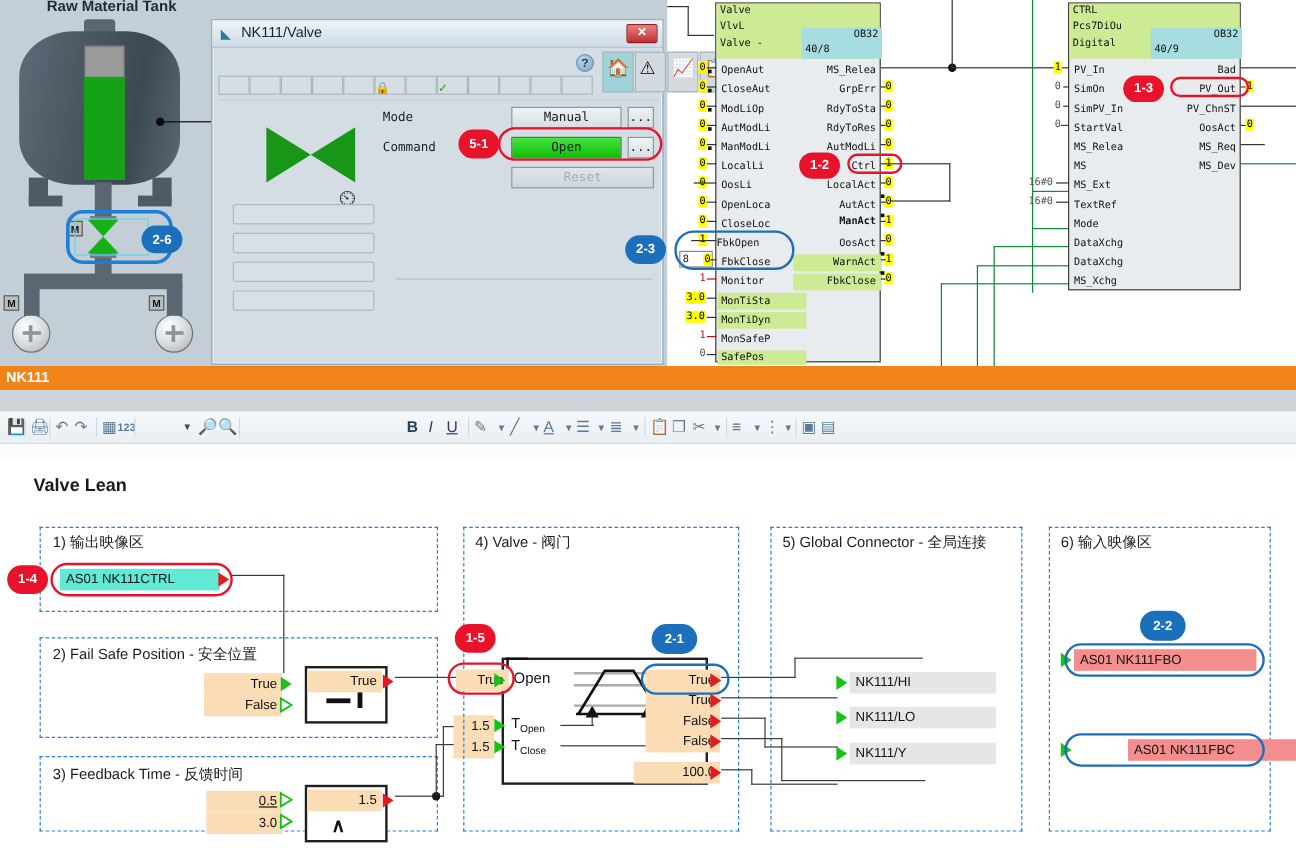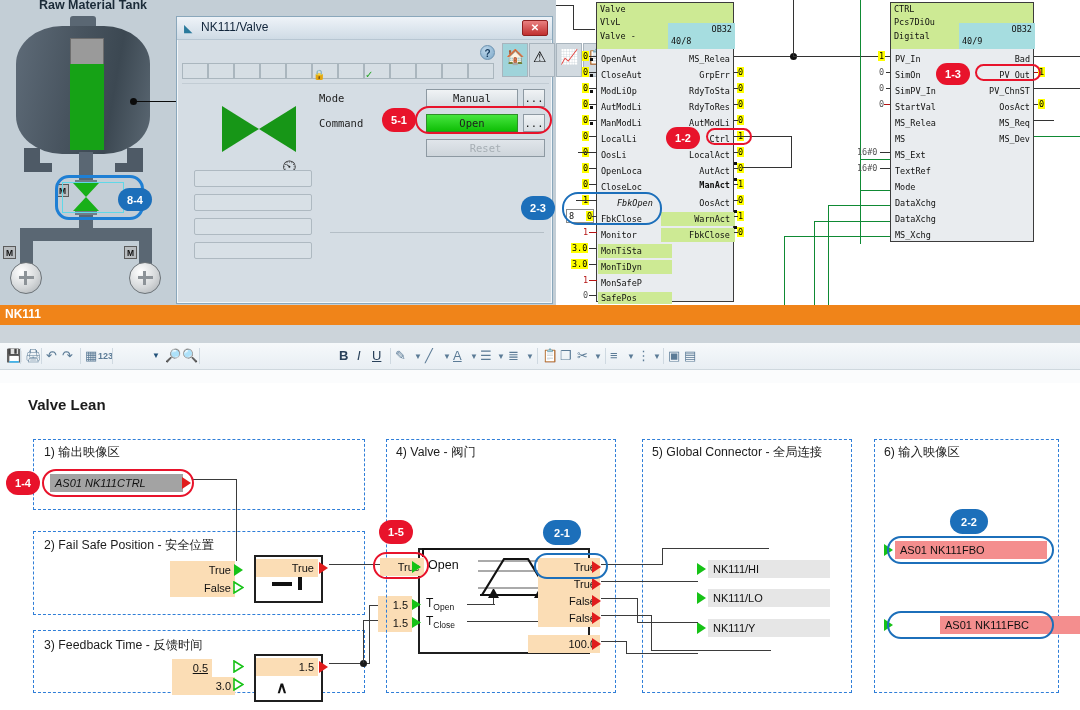--- a/index.html
+++ b/index.html
@@ -162,21 +162,21 @@
 
   
   #lower { position:absolute; left:0; top:383px; width:1080px; height:327px; background:#fff; }
   #lower-title { position:absolute; left:28px; top:13px; font-size:15px; font-weight:bold; color:#1b1b1b; }
 
   .zone { position:absolute; border:1.7px dashed #2f7ed8; }
   .zone-lbl { position:absolute; font-size:12.3px; color:#1d1d1d; line-height:15px; }
 
   .chip { position:absolute; height:18px; font-size:11px; color:#111; line-height:18px;
      padding-left:5px; white-space:nowrap; }
-  .chip.green { background:#a3a3a3;font-style:italic; }
+  .chip.green { background:#5eead4; }
   .chip.red { background:#f48e8e; }
   .chip.grey { background:#e6e6e6; }
   .chip.tan { background:#fbddb5; text-align:right; padding-right:4px; padding-left:0; }
 
   .arw-r { position:absolute; width:0;height:0;border-top:6px solid transparent;
       border-bottom:6px solid transparent;border-left:9px solid #e01c1c; }
   .arw-g { position:absolute; width:0;height:0;border-top:6px solid transparent;
       border-bottom:6px solid transparent;border-left:9px solid #16c216; }
   .wire { position:absolute; background:#3b3b3b; height:1.4px; }
   .wirev { position:absolute; background:#3b3b3b; width:1.4px; }
@@ -225,21 +225,21 @@
   <div class="pump" style="left:10px; top:262px;">
     <div class="pump-i"></div>
     <div class="pump-i2"></div>
   </div>
   <div class="m-tag" style="left:124px; top:246px;">M</div>
   <div class="pump" style="left:129px; top:262px;">
     <div class="pump-i"></div>
     <div class="pump-i2"></div>
   </div>
 
-  <div class="callout blue" style="left:118px; top:188px; width:34px; height:23px; border-radius:12px;">8-4</div>
+  <div class="callout blue" style="left:118px; top:188px; width:34px; height:23px; border-radius:12px;">2-6</div>
 </div>
 
 <div id="nk111-bar">
   <span>NK111</span>
 </div>
 
 <div id="dlg">
   <div id="dlg-title">
     <span id="dlg-icon">◣</span>
     <span id="dlg-title-text">NK111/Valve</span>
@@ -335,21 +335,21 @@
 
     <span class="pin" style="left:4px; top:51px;">OpenAut</span>
     <span class="pin" style="left:4px; top:67px;">CloseAut</span>
     <span class="pin" style="left:4px; top:83px;">ModLiOp</span>
     <span class="pin" style="left:4px; top:99px;">AutModLi</span>
     <span class="pin" style="left:4px; top:115px;">ManModLi</span>
     <span class="pin" style="left:4px; top:131px;">LocalLi</span>
     <span class="pin" style="left:4px; top:147px;">OosLi</span>
     <span class="pin" style="left:4px; top:163px;">OpenLoca</span>
     <span class="pin" style="left:4px; top:179px;">CloseLoc</span>
-    <span class="pin" style="left:20px; top:195px;font-style:italic;">FbkOpen</span>
+    <span class="pin" style="left:0; top:195px;">FbkOpen</span>
     <span class="pin" style="left:4px; top:211px;">FbkClose</span>
     <span class="pin" style="left:4px; top:227px;">Monitor</span>
     <div class="green-strip" style="left:1px; top:241px; width:74px; height:14px;"></div>
     <span class="pin" style="left:4px; top:243px;">MonTiSta</span>
     <div class="green-strip" style="left:1px; top:257px; width:74px; height:14px;"></div>
     <span class="pin" style="left:4px; top:259px;">MonTiDyn</span>
     <span class="pin" style="left:4px; top:275px;">MonSafeP</span>
     <div class="green-strip" style="left:1px; top:289px; width:74px; height:12px;"></div>
     <span class="pin" style="left:4px; top:290px;">SafePos</span>
 
@@ -594,21 +594,21 @@
   <div class="blk" style="left:254px; top:172px; width:69px; height:48px;"></div>
   <div class="chip tan" style="left:256px; top:176px; width:62px;">True</div>
   <div class="arw-r" style="left:319px; top:179px;"></div>
   <div style="position:absolute; left:272px; top:199px; width:20px; height:4px; background:#111;"></div>
   <div style="position:absolute; left:298px; top:194px; width:4px; height:13px; background:#111;"></div>
 
   <div class="wire" style="left:329px; top:181px; width:71px;"></div>
 
   <div class="zone" style="left:33px; top:247px; width:332px; height:63px;"></div>
   <div class="zone-lbl" style="left:44px; top:255px;">3) Feedback Time - 反馈时间</div>
-  <div class="chip tan" style="left:172px; top:276px; width:40px;text-decoration:underline;">0.5</div>
+  <div class="chip tan" style="left:172px; top:276px; width:63px;text-decoration:underline;">0.5</div>
   <div class="chip tan" style="left:172px; top:294px; width:63px;">3.0</div>
   <svg style="position:absolute; left:233px; top:277px;" width="11" height="13">
     <polygon points="1,1 10,6.5 1,12" fill="#fff" stroke="#16c216" stroke-width="1.6"></polygon>
   </svg>
   <svg style="position:absolute; left:233px; top:295px;" width="11" height="13">
     <polygon points="1,1 10,6.5 1,12" fill="#fff" stroke="#16c216" stroke-width="1.6"></polygon>
   </svg>
   <div class="blk" style="left:254px; top:271px; width:69px; height:48px;"></div>
   <div class="chip tan" style="left:256px; top:275px; width:62px;">1.5</div>
   <div class="arw-r" style="left:319px; top:278px;"></div>

